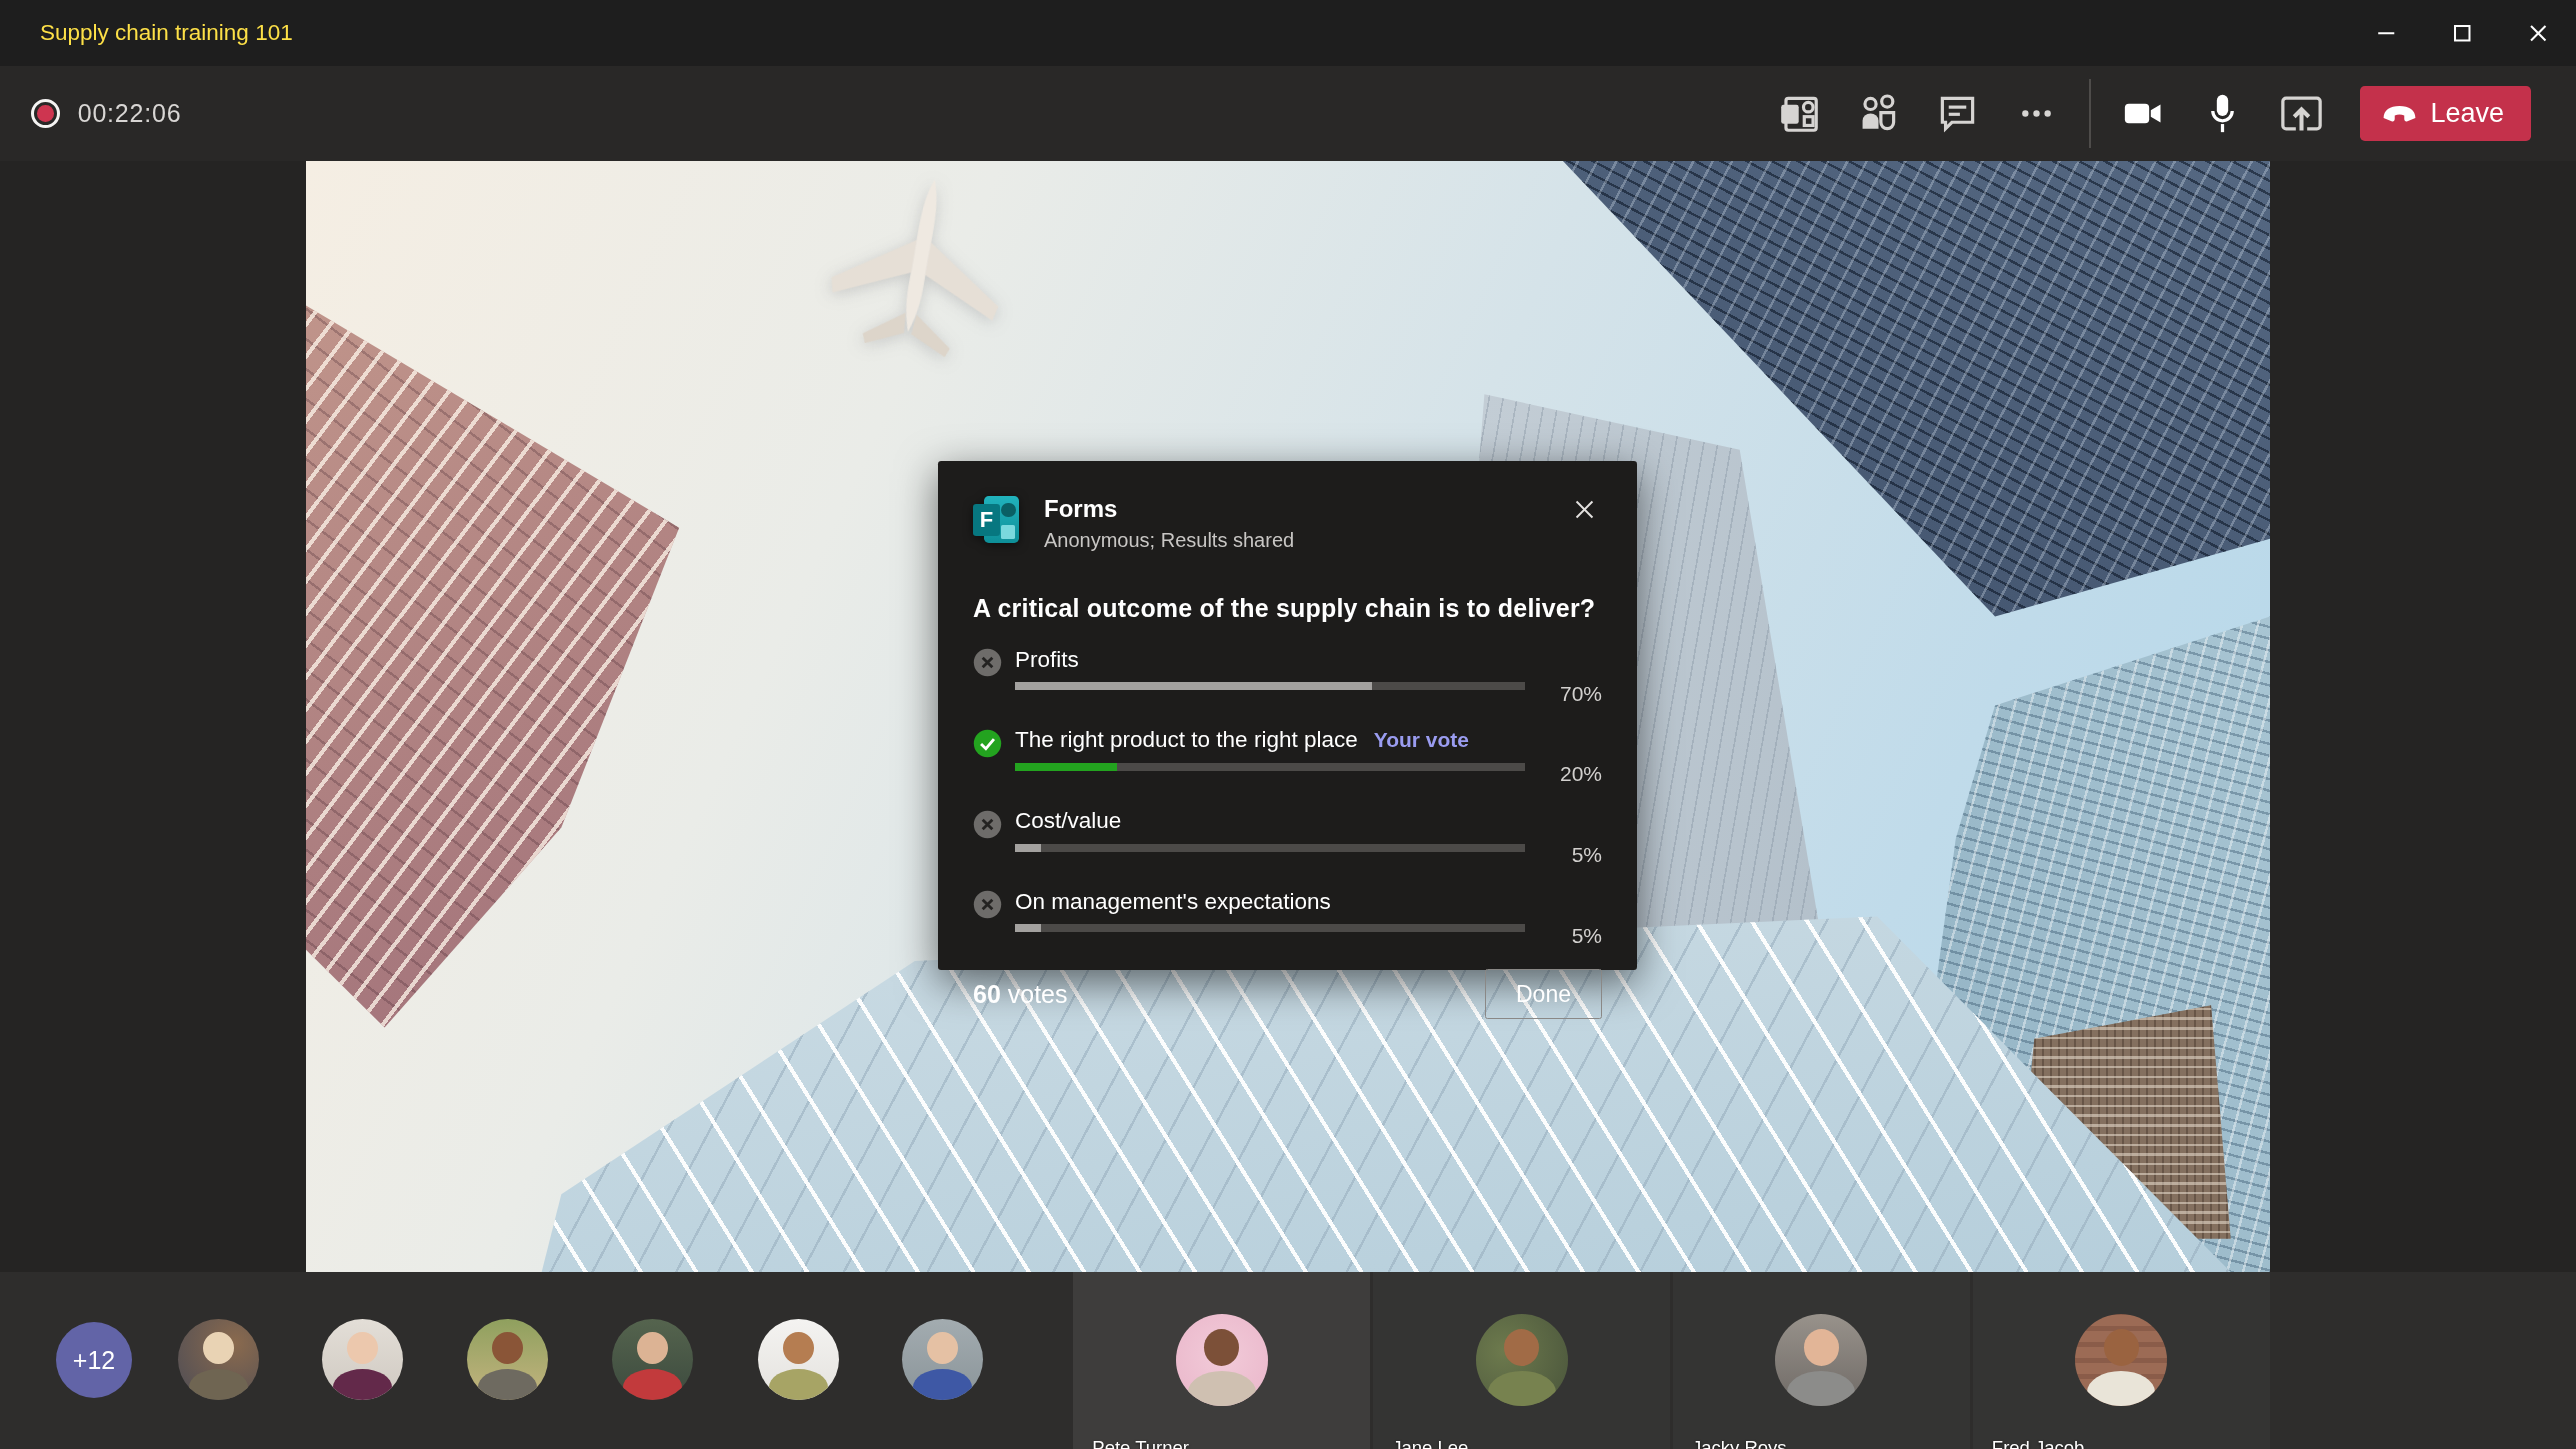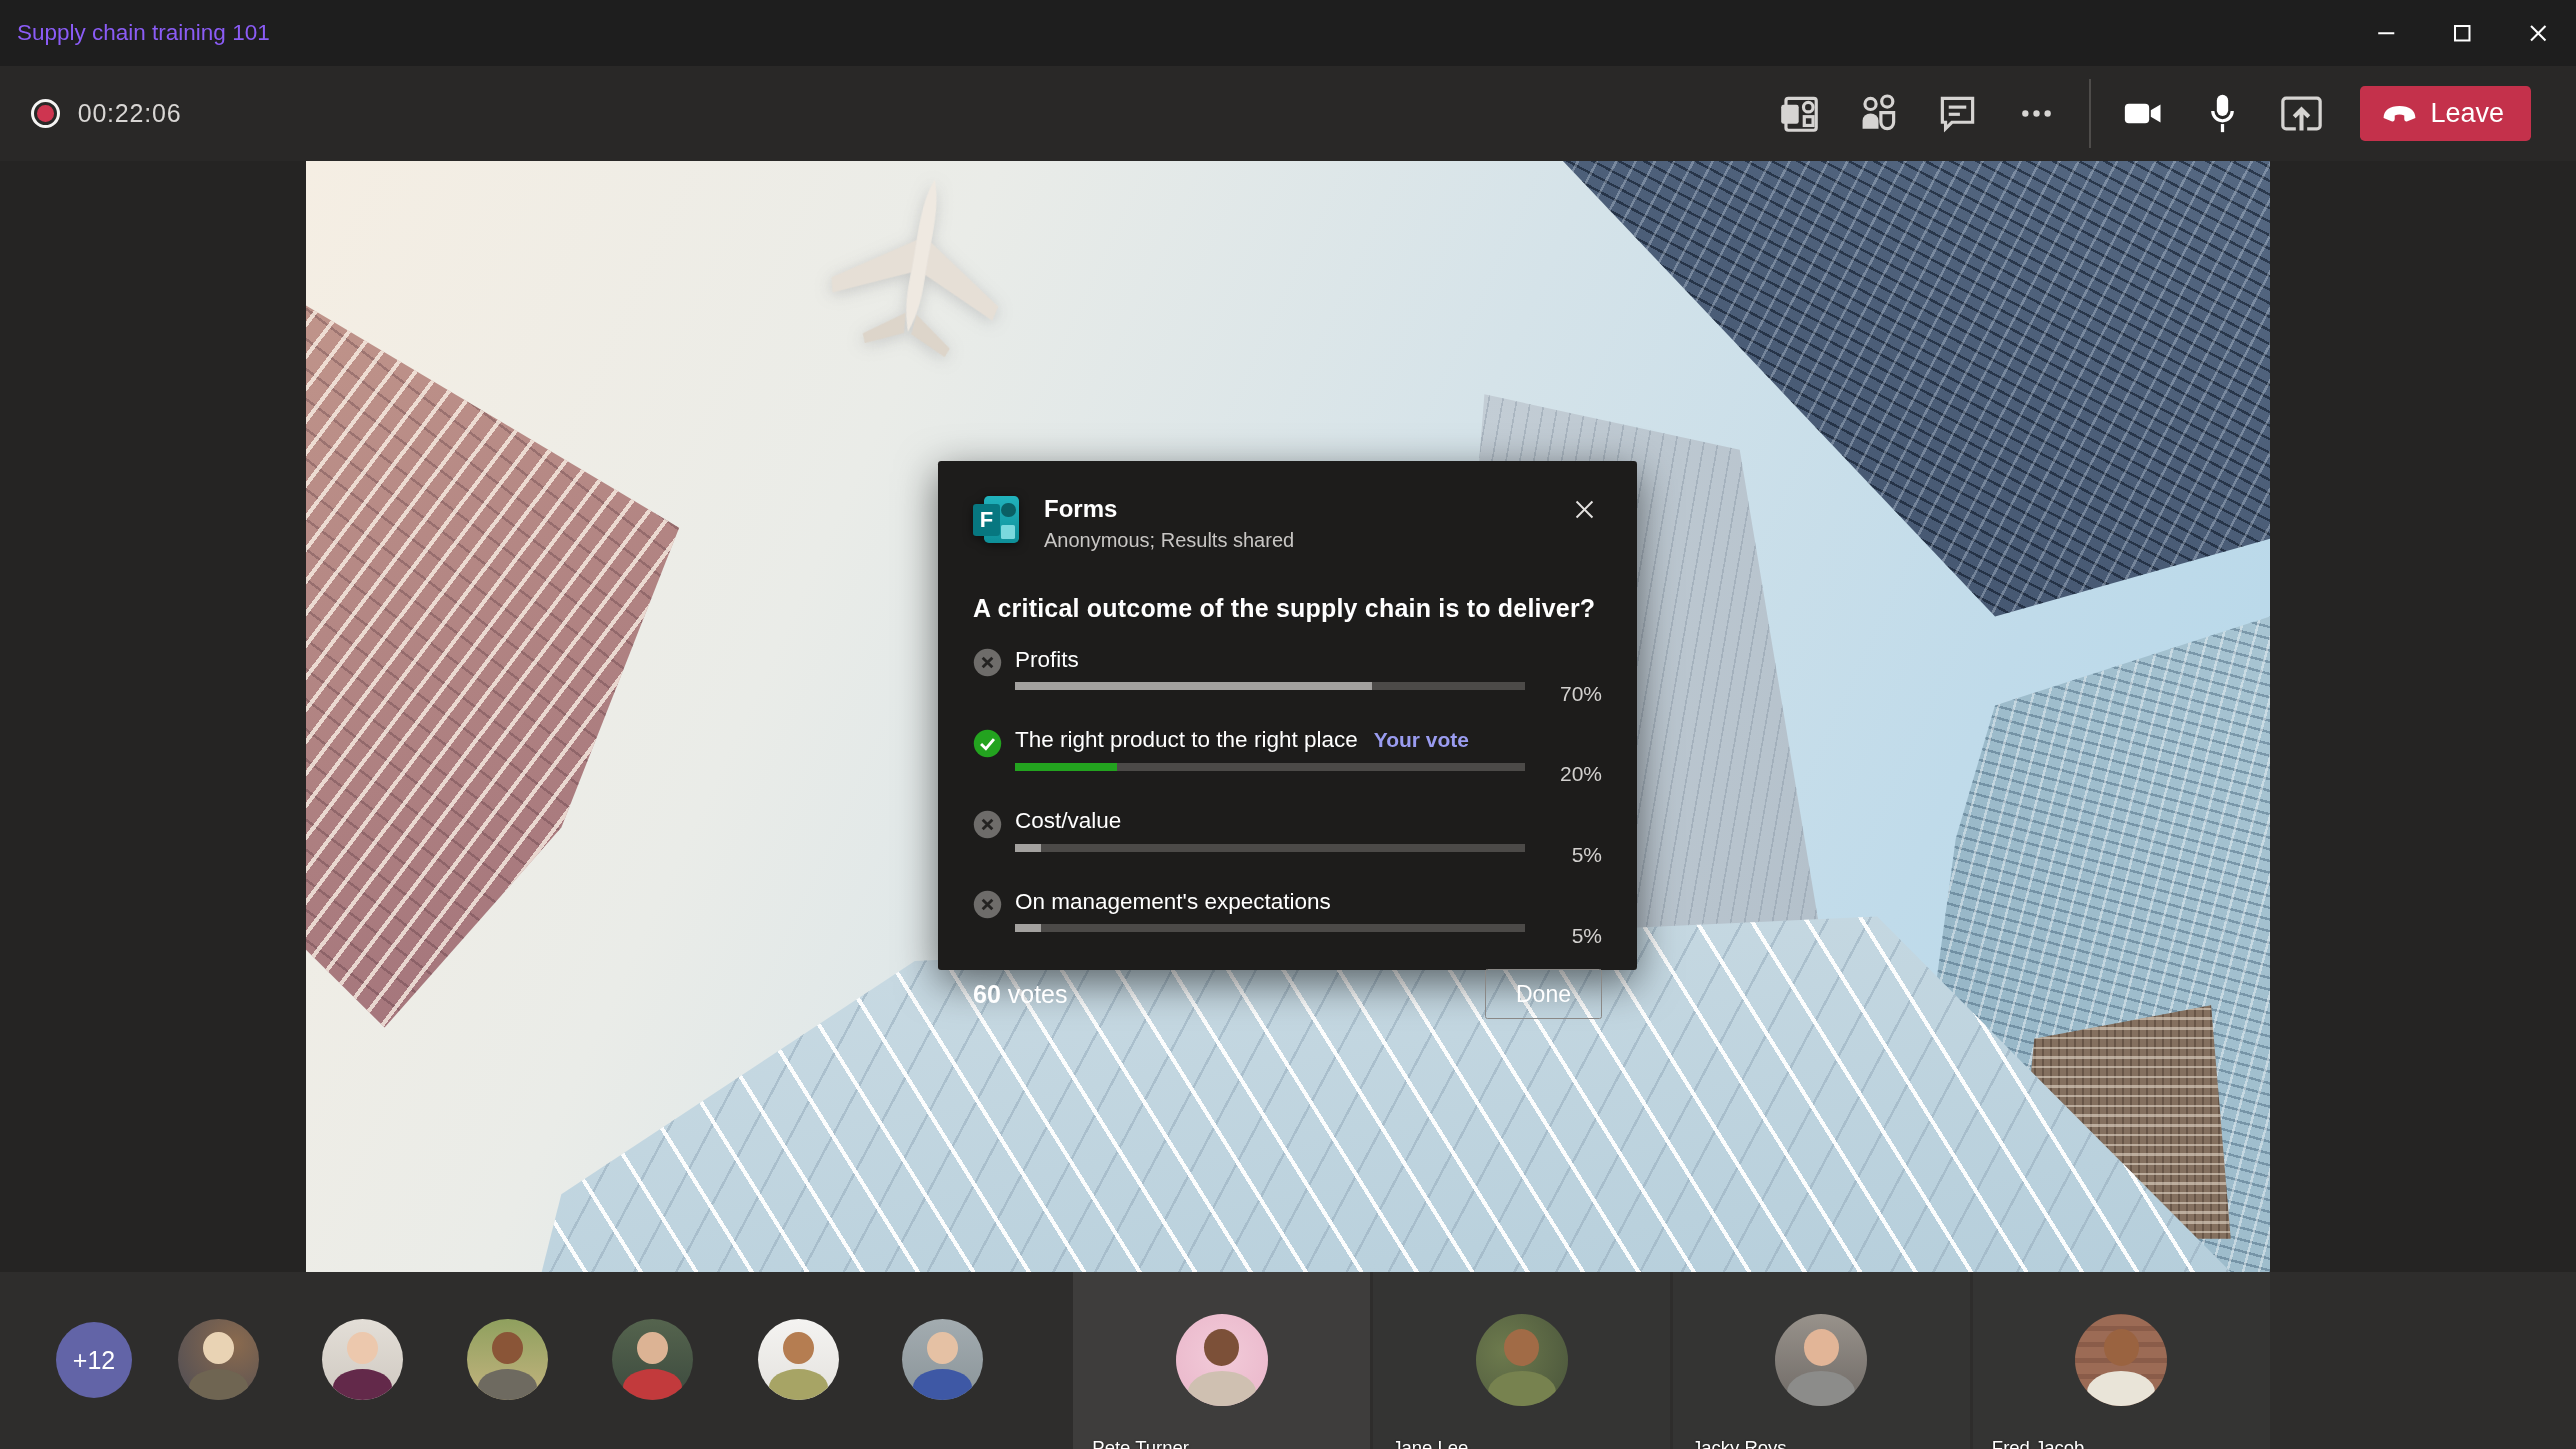--- a/index.html
+++ b/index.html
@@ -2,21 +2,21 @@
 <html style="--titlebar_bg: #1e1e1e; --toolbar_bg: #292827; --stage_bg: #252423; --strip_bg: #2e2d2c; --tile_bg: #343433; --tile_active_bg: #3e3d3c; --dialog_bg: #1d1c1b; --accent_purple: #6264a7; --leave_red: #c4314b; --record_red: #ce3550; --green: #23a31f; --your_vote: #9a9cf0; --bar_track: #4c4a48; --bar_fill_gray: #a3a19f; --text_secondary: #c8c6c4;font-size:13px"><head>
 <meta charset="utf-8">
 <style>
   html,body{margin:0;padding:0;background:#000;}
   .root{position:relative;width:2576px;height:1449px;overflow:hidden;
         font-family:"Liberation Sans",sans-serif;color:#fff;background:var(--stage_bg,#252423);}
 
   
   .titlebar{position:absolute;left:0;top:0;width:2576px;height:66px;background:var(--titlebar_bg,#1e1e1e);
             display:flex;align-items:center;}
-  .titlebar .title{margin-left:17px;font-size:22.5px;color:#8b5cf6;}
+  .titlebar .title{margin-left:40px;font-size:22.5px;color:#fde047;}
   .wincontrols{position:absolute;right:0;top:0;height:66px;display:flex;}
   .winbtn{width:76px;height:66px;display:flex;align-items:center;justify-content:center;background:transparent;border:none;cursor:pointer;}
   .winbtn svg{stroke:#fff;stroke-width:2.5;fill:none;}
 
   
   .toolbar{position:absolute;left:0;top:66px;width:2576px;height:95px;background:var(--toolbar_bg,#292827);
            display:flex;align-items:center;}
   .recchip{display:flex;align-items:center;margin-left:31px;}
   .recdot{width:29px;height:29px;border-radius:50%;border:3.2px solid #f5f4f3;background:var(--record_red,#ce3550);
           box-sizing:border-box;background-clip:content-box;padding:3.2px;}

